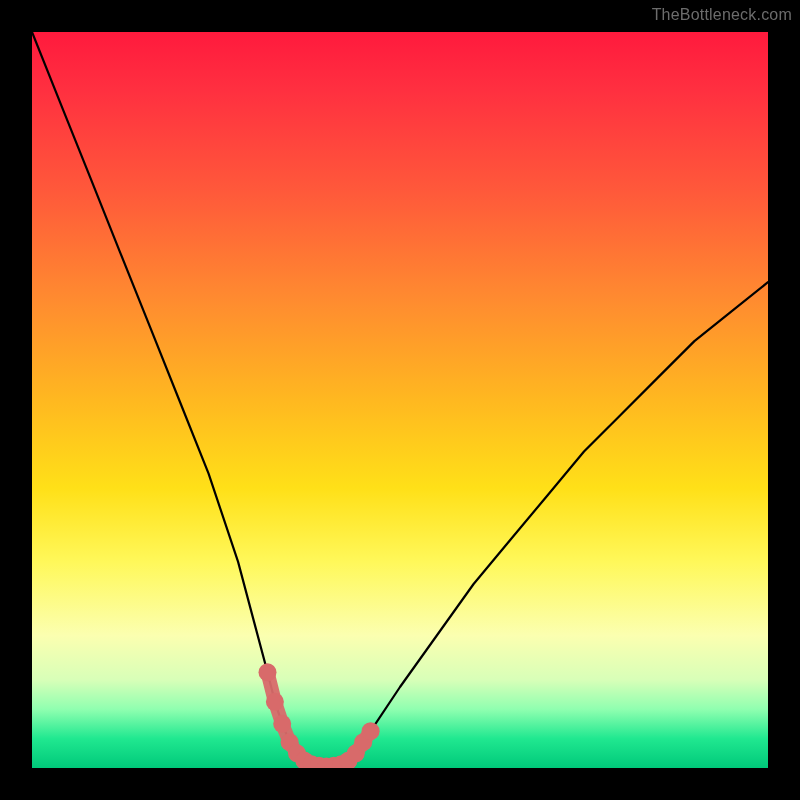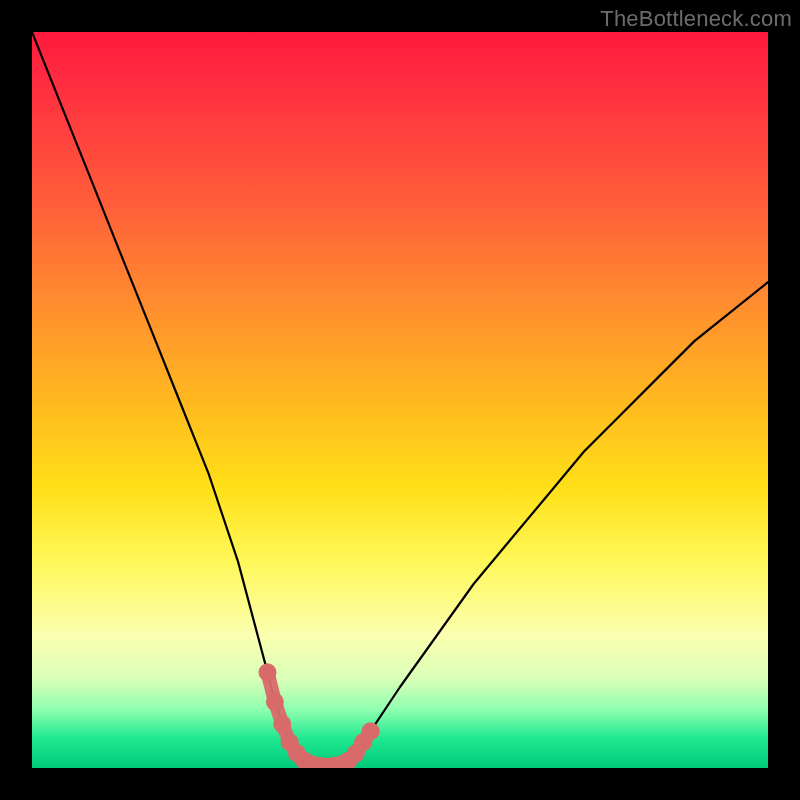--- a/index.html
+++ b/index.html
@@ -39,21 +39,21 @@
       #90ffb0 92%,
       #20e890 96%,
       #00c97a 100%
     );
   }
   .watermark {
     position: absolute;
     right: 8px;
     top: 6px;
     color: #6c6c6c;
-    font-size: 22px;
+    font-size: 16px;
     font-weight: 500;
     letter-spacing: 0.2px;
     user-select: none;
   }
   svg.overlay {
     position: absolute;
     left: 0;
     top: 0;
     width: 736px;
     height: 736px;

